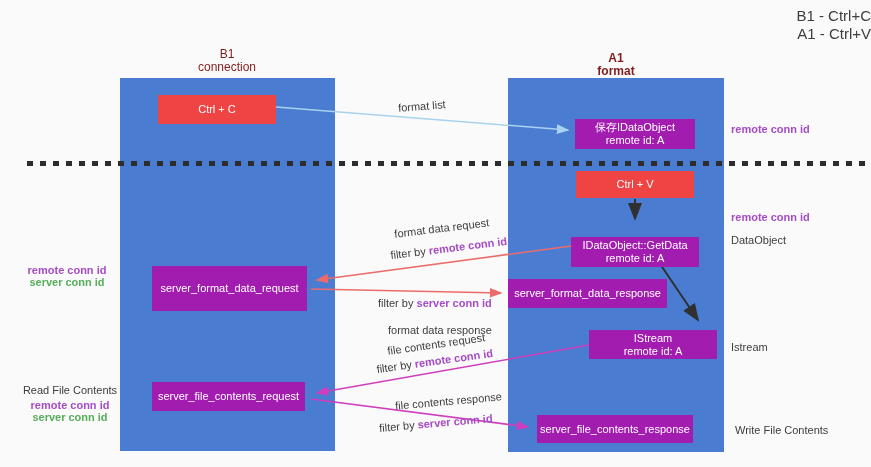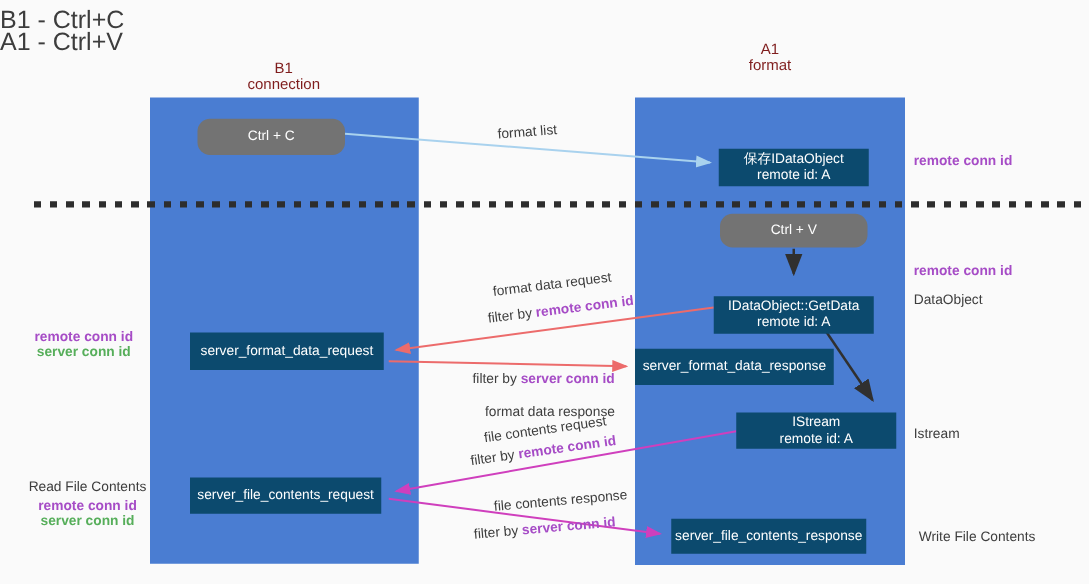--- a/index.html
+++ b/index.html
@@ -1,28 +1,28 @@
 <!DOCTYPE html>
 <html><head>
 <meta charset="utf-8">
 <style>
   html,body{margin:0;padding:0;}
   body{font-family:"Liberation Sans","DejaVu Sans",sans-serif;background:#fafafa;}
   .stage{position:relative;width:871px;height:467px;background:#fafafa;overflow:hidden;}
-  .title{position:absolute;left:0;top:7px;width:871px;text-align:left;
-         font-size:20px;line-height:18px;color:#3d3d3d;}
+  .title{position:absolute;left:0;top:7px;width:871px;text-align:right;
+         font-size:15px;line-height:18px;color:#3d3d3d;}
   .colhead{position:absolute;width:140px;text-align:center;font-size:12px;
            line-height:13px;color:#7f1d1d;}
   .panel{position:absolute;background:#4a7dd2;}
   .divider{position:absolute;left:27px;top:161px;width:839px;height:5px;
            background:repeating-linear-gradient(to right,#2d2d2d 0,#2d2d2d 6px,transparent 6px,transparent 13px);}
   .node{position:absolute;display:flex;flex-direction:column;justify-content:center;
         align-items:center;color:#ffffff;font-size:11px;line-height:13px;text-align:center;}
-  .green{background:#737373;border-radius:10px;}
-  .orange{background:#0c4a6e;}
+  .green{background:#ef4444;}
+  .orange{background:#a21caf;}
   .alabel{position:absolute;font-size:11px;color:#3d3d3d;white-space:nowrap;}
   .side{position:absolute;font-size:11px;white-space:nowrap;}
   .id-purple{color:#a64cc6;font-weight:bold;}
   .id-green{color:#56ae5a;font-weight:bold;}
   .dark{color:#3d3d3d;}
   .ctr{text-align:center;}
   svg.arrows{position:absolute;left:0;top:0;pointer-events:none;}
 </style>
 </head>
 <body>
@@ -31,21 +31,21 @@
 
   <div class="title">
     <div>B1 - Ctrl+C</div>
     <div>A1 - Ctrl+V</div>
   </div>
 
   <div class="colhead" style="left:157px;top:48px;">
     <div>B1</div>
     <div>connection</div>
   </div>
-  <div class="colhead" style="left:546px;top:33px;">
+  <div class="colhead" style="left:546px;top:52px;font-weight:bold;">
     <div>A1</div>
     <div>format</div>
   </div>
 
   <div class="panel" style="left:120px;top:78px;width:215px;height:373px;"></div>
   <div class="panel" style="left:508px;top:78px;width:216px;height:374px;"></div>
 
   <div class="divider"></div>
 
   <svg class="arrows" width="871" height="467">
@@ -83,21 +83,21 @@
 
   <div class="node green" style="left:576px;top:171px;width:118px;height:27px;align-items:center;">
     <div>Ctrl + V</div>
   </div>
 
   <div class="node orange" style="left:571px;top:237px;width:128px;height:30px;">
     <div>IDataObject::GetData</div>
     <div>remote id: A</div>
   </div>
 
-  <div class="node orange" style="left:152px;top:266px;width:155px;height:30px;">
+  <div class="node orange" style="left:152px;top:266px;width:155px;height:45px;">
     <div>server_format_data_request</div>
   </div>
 
   <div class="node orange" style="left:508px;top:279px;width:159px;height:29px;text-align:right;">
     <div>server_format_data_response</div>
   </div>
 
   <div class="node orange" style="left:589px;top:330px;width:128px;height:29px;">
     <div>IStream</div>
     <div>remote id: A</div>

